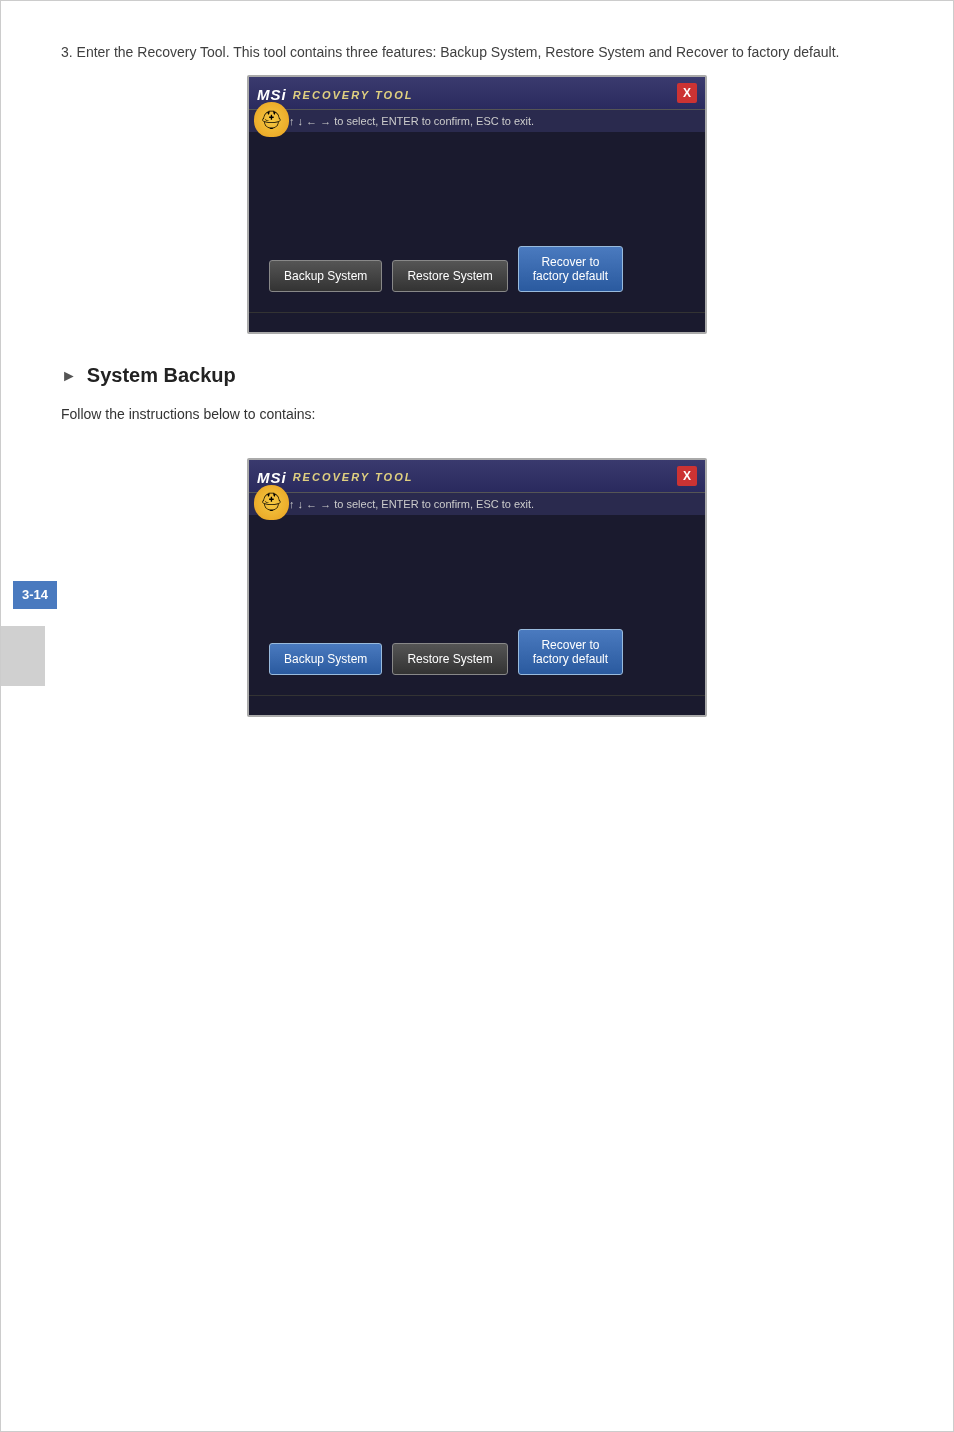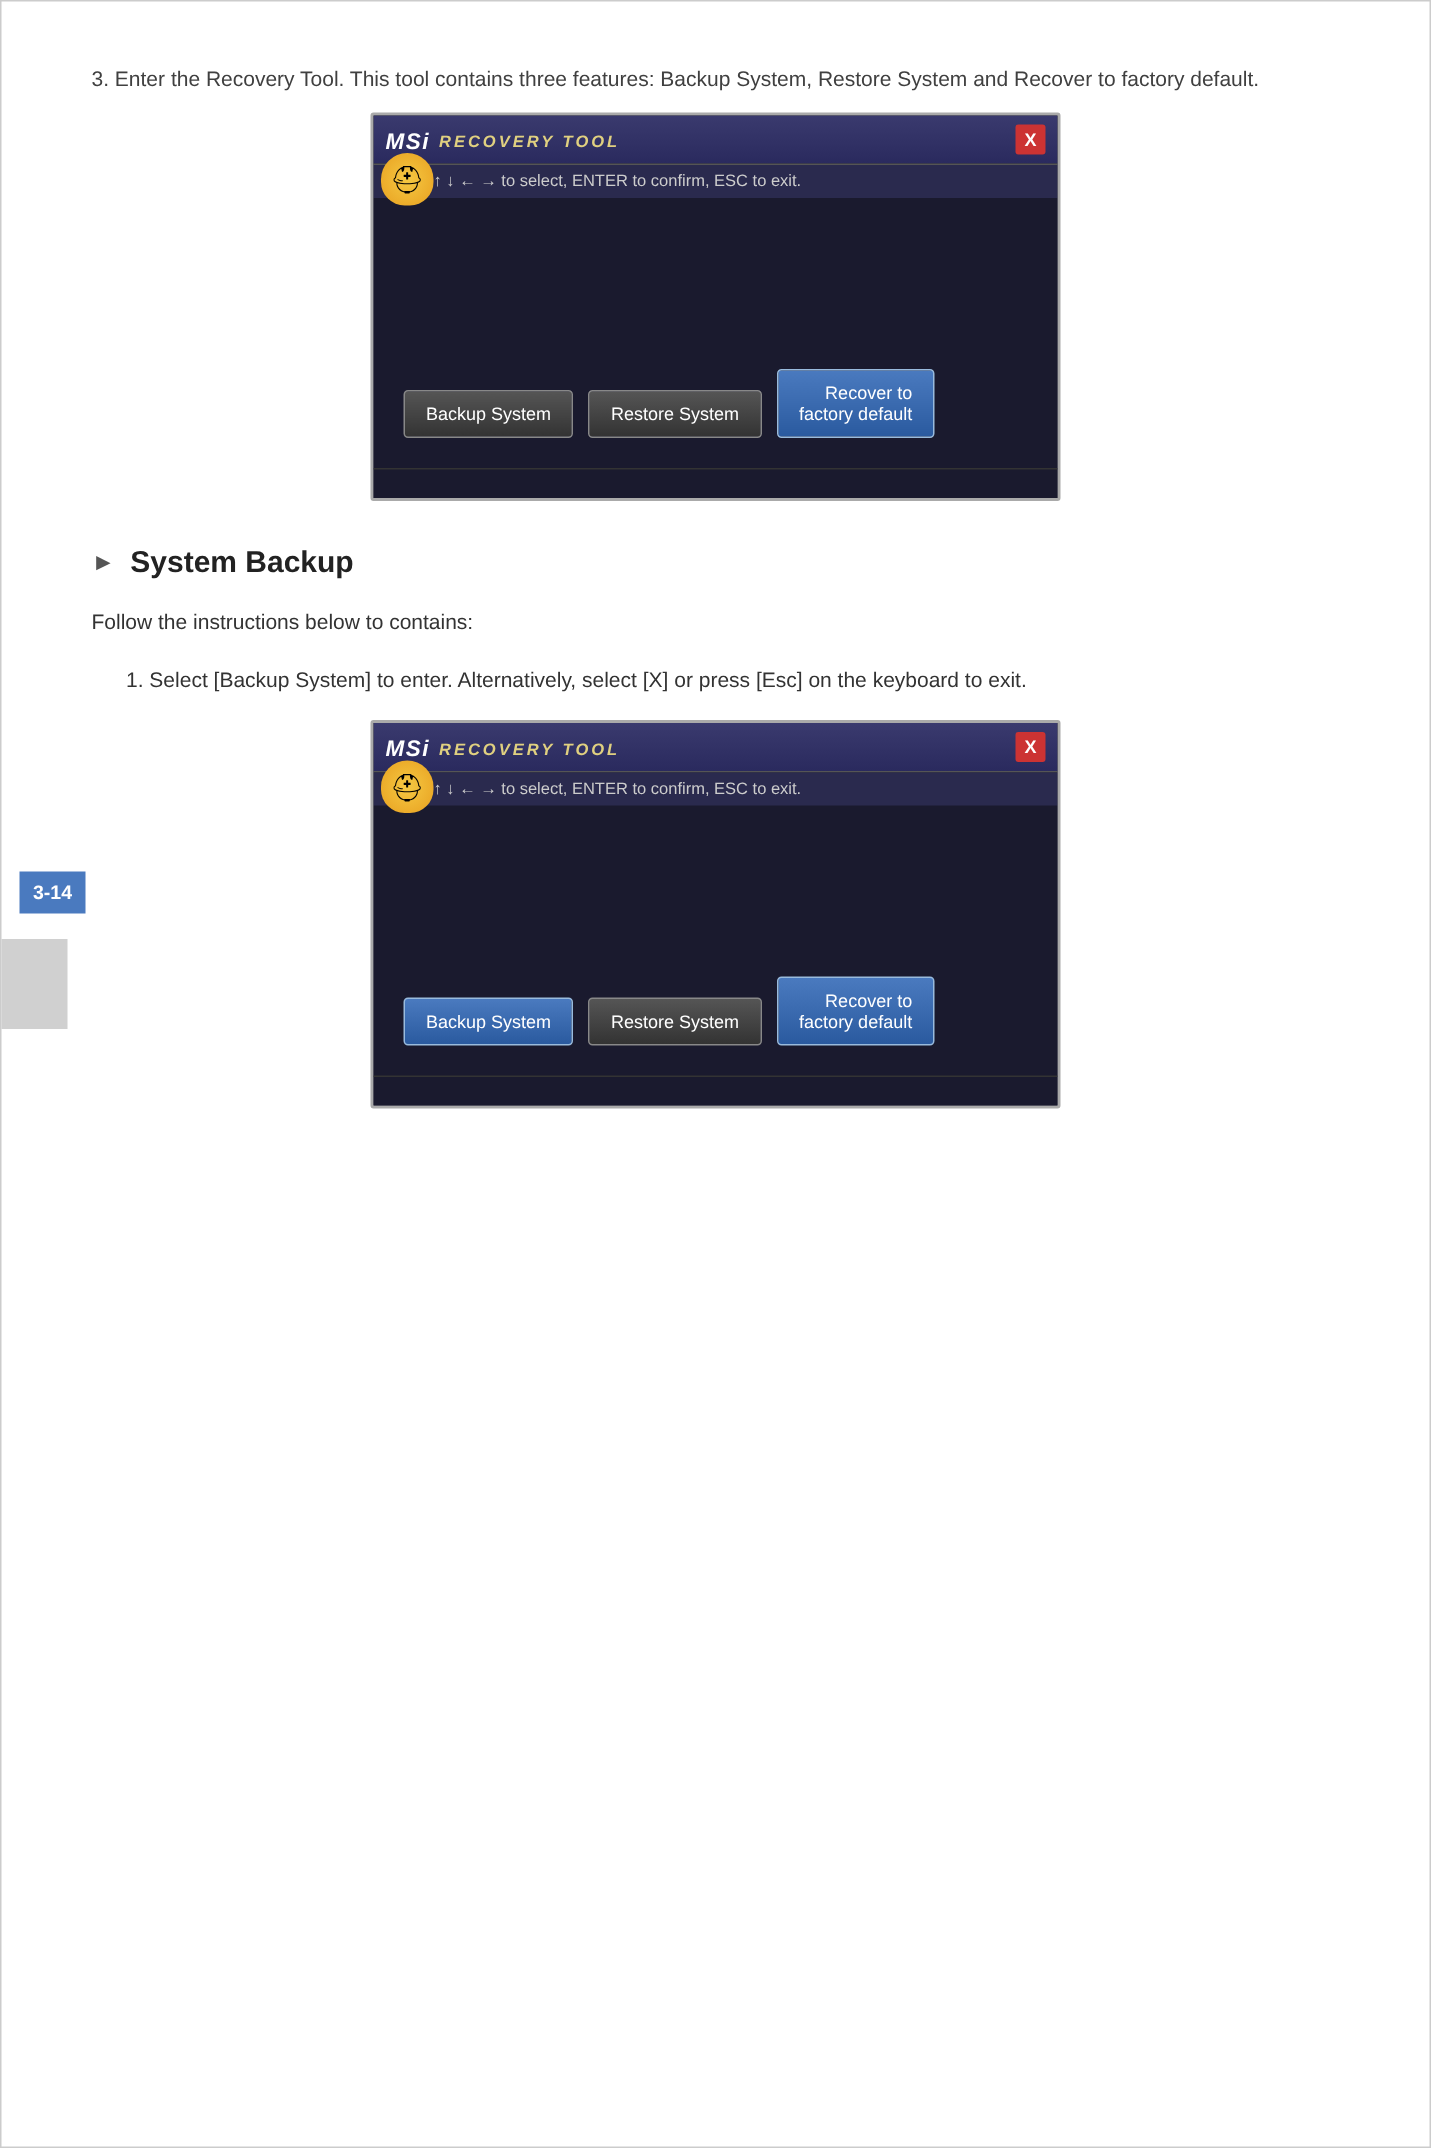--- a/index.html
+++ b/index.html
@@ -138,21 +138,20 @@
       padding: 8px 14px;
       font-size: 12px;
       cursor: pointer;
       border-radius: 3px;
       text-align: center;
       min-width: 90px;
     }
     .sc-btn.highlighted {
       background: linear-gradient(to bottom, #4a7abf, #2a5a9f);
       border-color: #99bbdd;
-      text-align: right;
     }
     .sc-footer {
       background: #1a1a2e;
       height: 20px;
       border-top: 1px solid #333;
     }
     .section-heading {
       display: flex;
       align-items: center;
       gap: 10px;
@@ -223,21 +222,20 @@
   <div class="section-heading">
     <span class="arrow">►</span>
     <span>System Backup</span>
   </div>
 
 
   <p class="sub-step-text">Follow the instructions below to contains:</p>
 
   <div class="ordered-item">
     <span class="step-num"></span>
-    <span>1.  Select [Backup System] to enter. Alternatively, select [X] or press [Esc] on the keyboard to exit.</span>
   </div>
 
   <div class="screenshot-container">
     <div class="sc-titlebar">
       <div class="sc-title-logo">
         <span class="msi-logo-text">MSi</span>
         <span class="recovery-tool-text">Recovery Tool</span>
       </div>
       <button class="sc-close-btn">X</button>
     </div>

